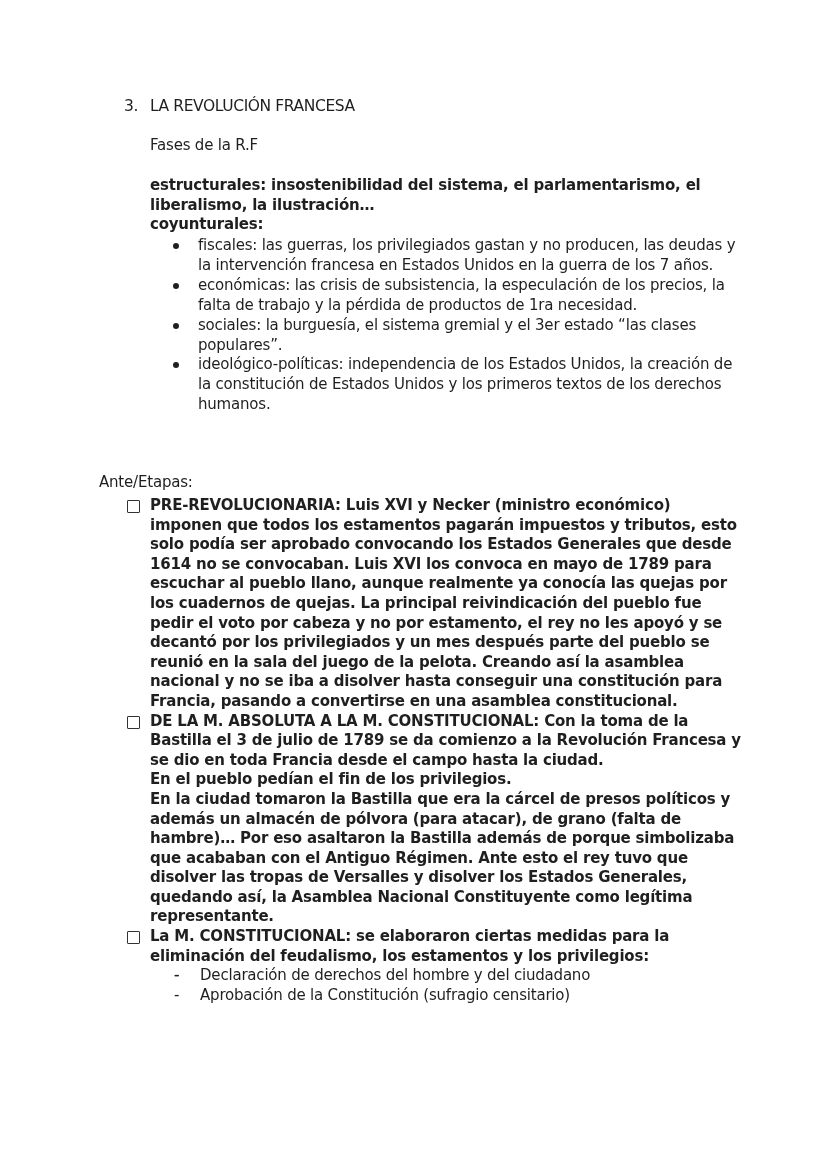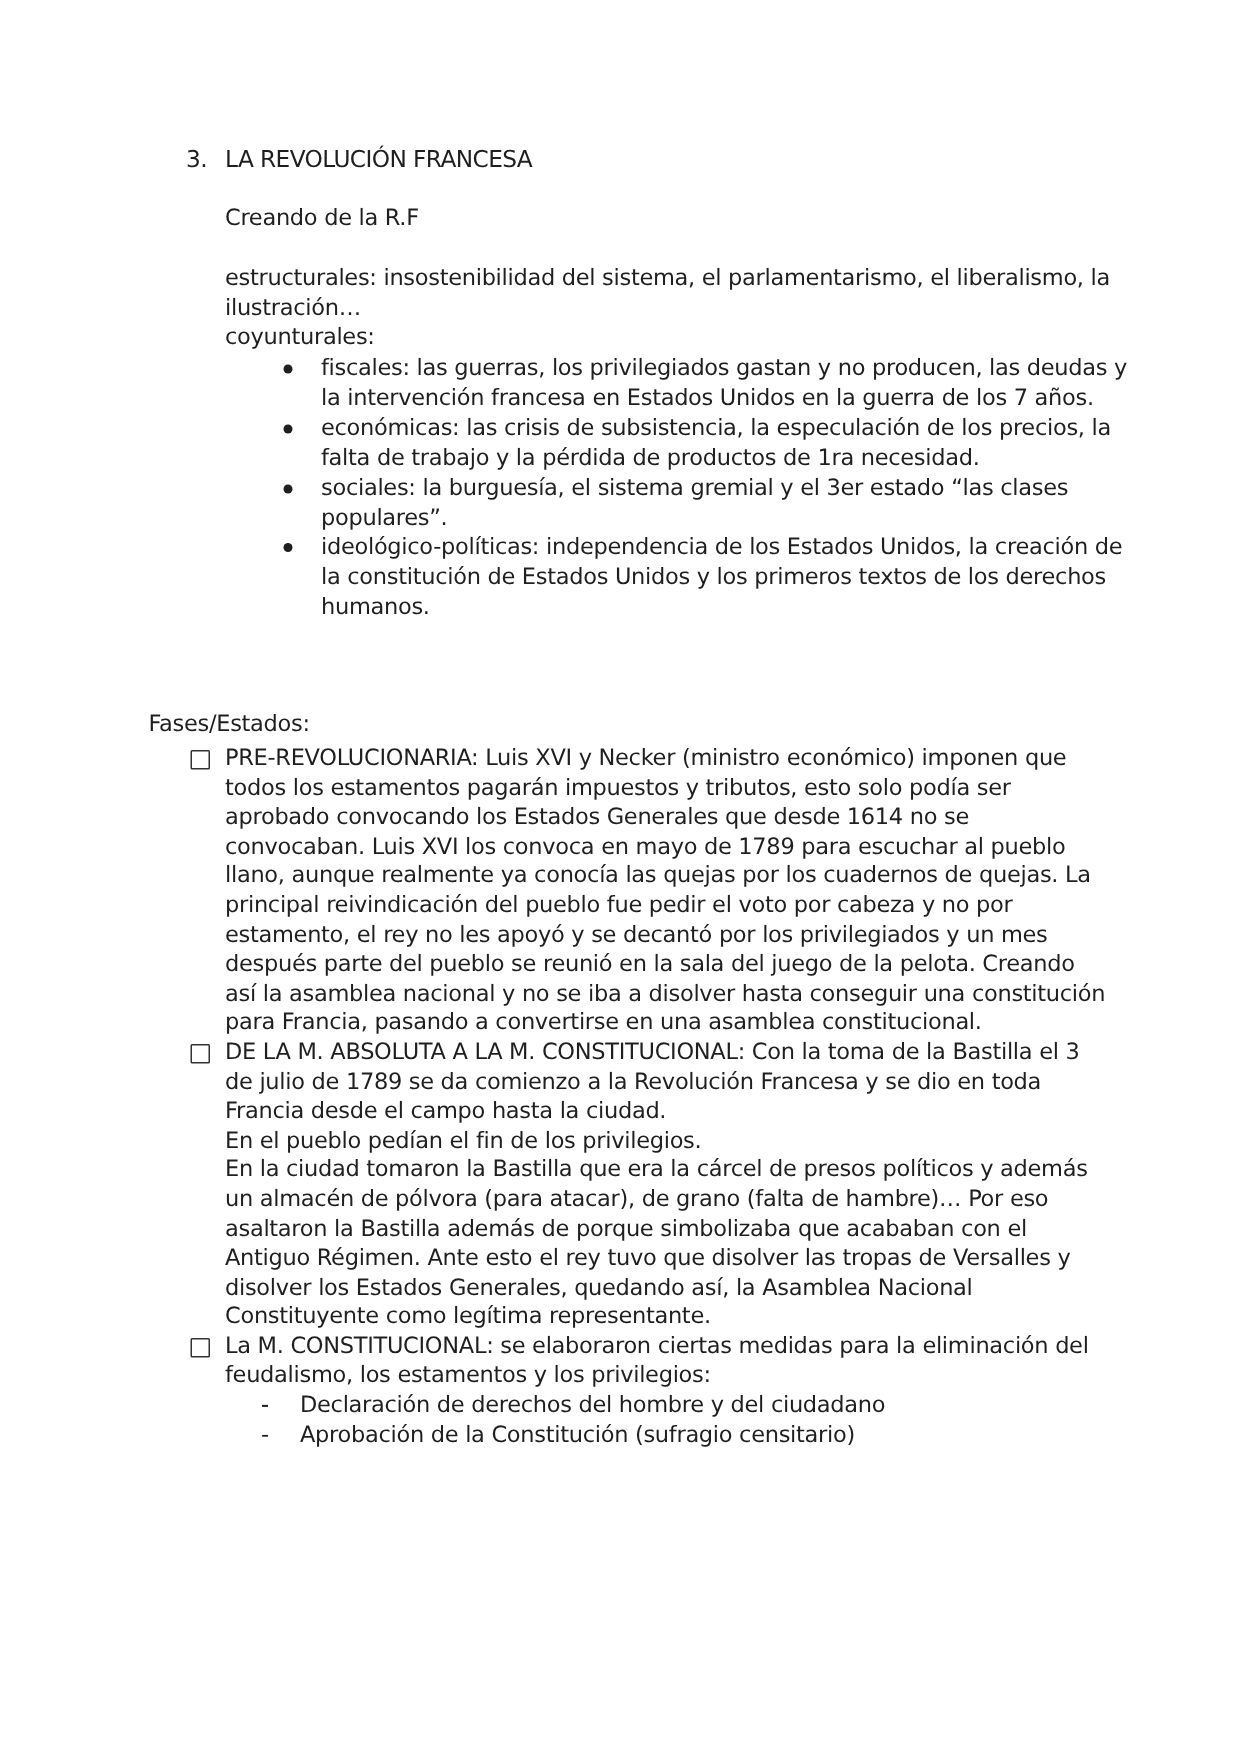--- a/index.html
+++ b/index.html
@@ -32,21 +32,21 @@
     .heading .num { display: inline-block; width: 26px; }
     .subheading {
       left: 150px; top: 136px;
     }
     .para {
       left: 150px; top: 176px;
       width: 590px;
       line-height: 19.7px;
     }
     .bullets {
-      left: 164px; top: 236px;
+      left: 148px; top: 236px;
       width: 590px;
       margin: 0; padding: 0;
       list-style: none;
       line-height: 19.9px;
     }
     .bullets li {
       position: relative;
       padding-left: 50px;
     }
     .bullets li .dot {
@@ -84,32 +84,32 @@
       list-style: none;
     }
     .dash-list li {
       position: relative;
       padding-left: 50px;
     }
     .dash-list li .dash {
       position: absolute;
       left: 24px; top: 0;
     }
-    .sub-line { display: block; }
+    .sub-line { display: block; font-weight: bold; }
   </style>
 </head>
 <body>
 
 <div class="page">
 
   <div class="line-block heading">
     <span class="num">3.</span><span>LA REVOLUCIÓN FRANCESA</span>
   </div>
 
-  <div class="line-block subheading">Creando de la R.F</div>
+  <div class="line-block subheading">Fases de la R.F</div>
 
   <div class="line-block para">
     <span class="sub-line">estructurales: insostenibilidad del sistema, el parlamentarismo, el liberalismo, la ilustración…</span>
     <span class="sub-line">coyunturales:</span>
   </div>
 
   <ul class="line-block bullets">
     <li>
       <span class="dot"></span>
       <span>fiscales: las guerras, los privilegiados gastan y no producen, las deudas y la intervención francesa en Estados Unidos en la guerra de los 7 años.</span>
@@ -121,21 +121,21 @@
     <li>
       <span class="dot"></span>
       <span>sociales: la burguesía, el sistema gremial y el 3er estado “las clases populares”.</span>
     </li>
     <li>
       <span class="dot"></span>
       <span>ideológico-políticas: independencia de los Estados Unidos, la creación de la constitución de Estados Unidos y los primeros textos de los derechos humanos.</span>
     </li>
   </ul>
 
-  <div class="line-block fases-label">Fases/Estados:</div>
+  <div class="line-block fases-label">Ante/Etapas:</div>
 
   <ul class="line-block checklist">
     <li>
       <span class="checkbox"></span>
       <span class="sub-line">PRE-REVOLUCIONARIA: Luis XVI y Necker (ministro económico) imponen que todos los estamentos pagarán impuestos y tributos, esto solo podía ser aprobado convocando los Estados Generales que desde 1614 no se convocaban. Luis XVI los convoca en mayo de 1789 para escuchar al pueblo llano, aunque realmente ya conocía las quejas por los cuadernos de quejas. La principal reivindicación del pueblo fue pedir el voto por cabeza y no por estamento, el rey no les apoyó y se decantó por los privilegiados y un mes después parte del pueblo se reunió en la sala del juego de la pelota. Creando así la asamblea nacional y no se iba a disolver hasta conseguir una constitución para Francia, pasando a convertirse en una asamblea constitucional.</span>
     </li>
     <li>
       <span class="checkbox"></span>
       <span class="sub-line">DE LA M. ABSOLUTA A LA M. CONSTITUCIONAL: Con la toma de la Bastilla el 3 de julio de 1789 se da comienzo a la Revolución Francesa y se dio en toda Francia desde el campo hasta la ciudad.</span>
       <span class="sub-line">En el pueblo pedían el fin de los privilegios.</span>

